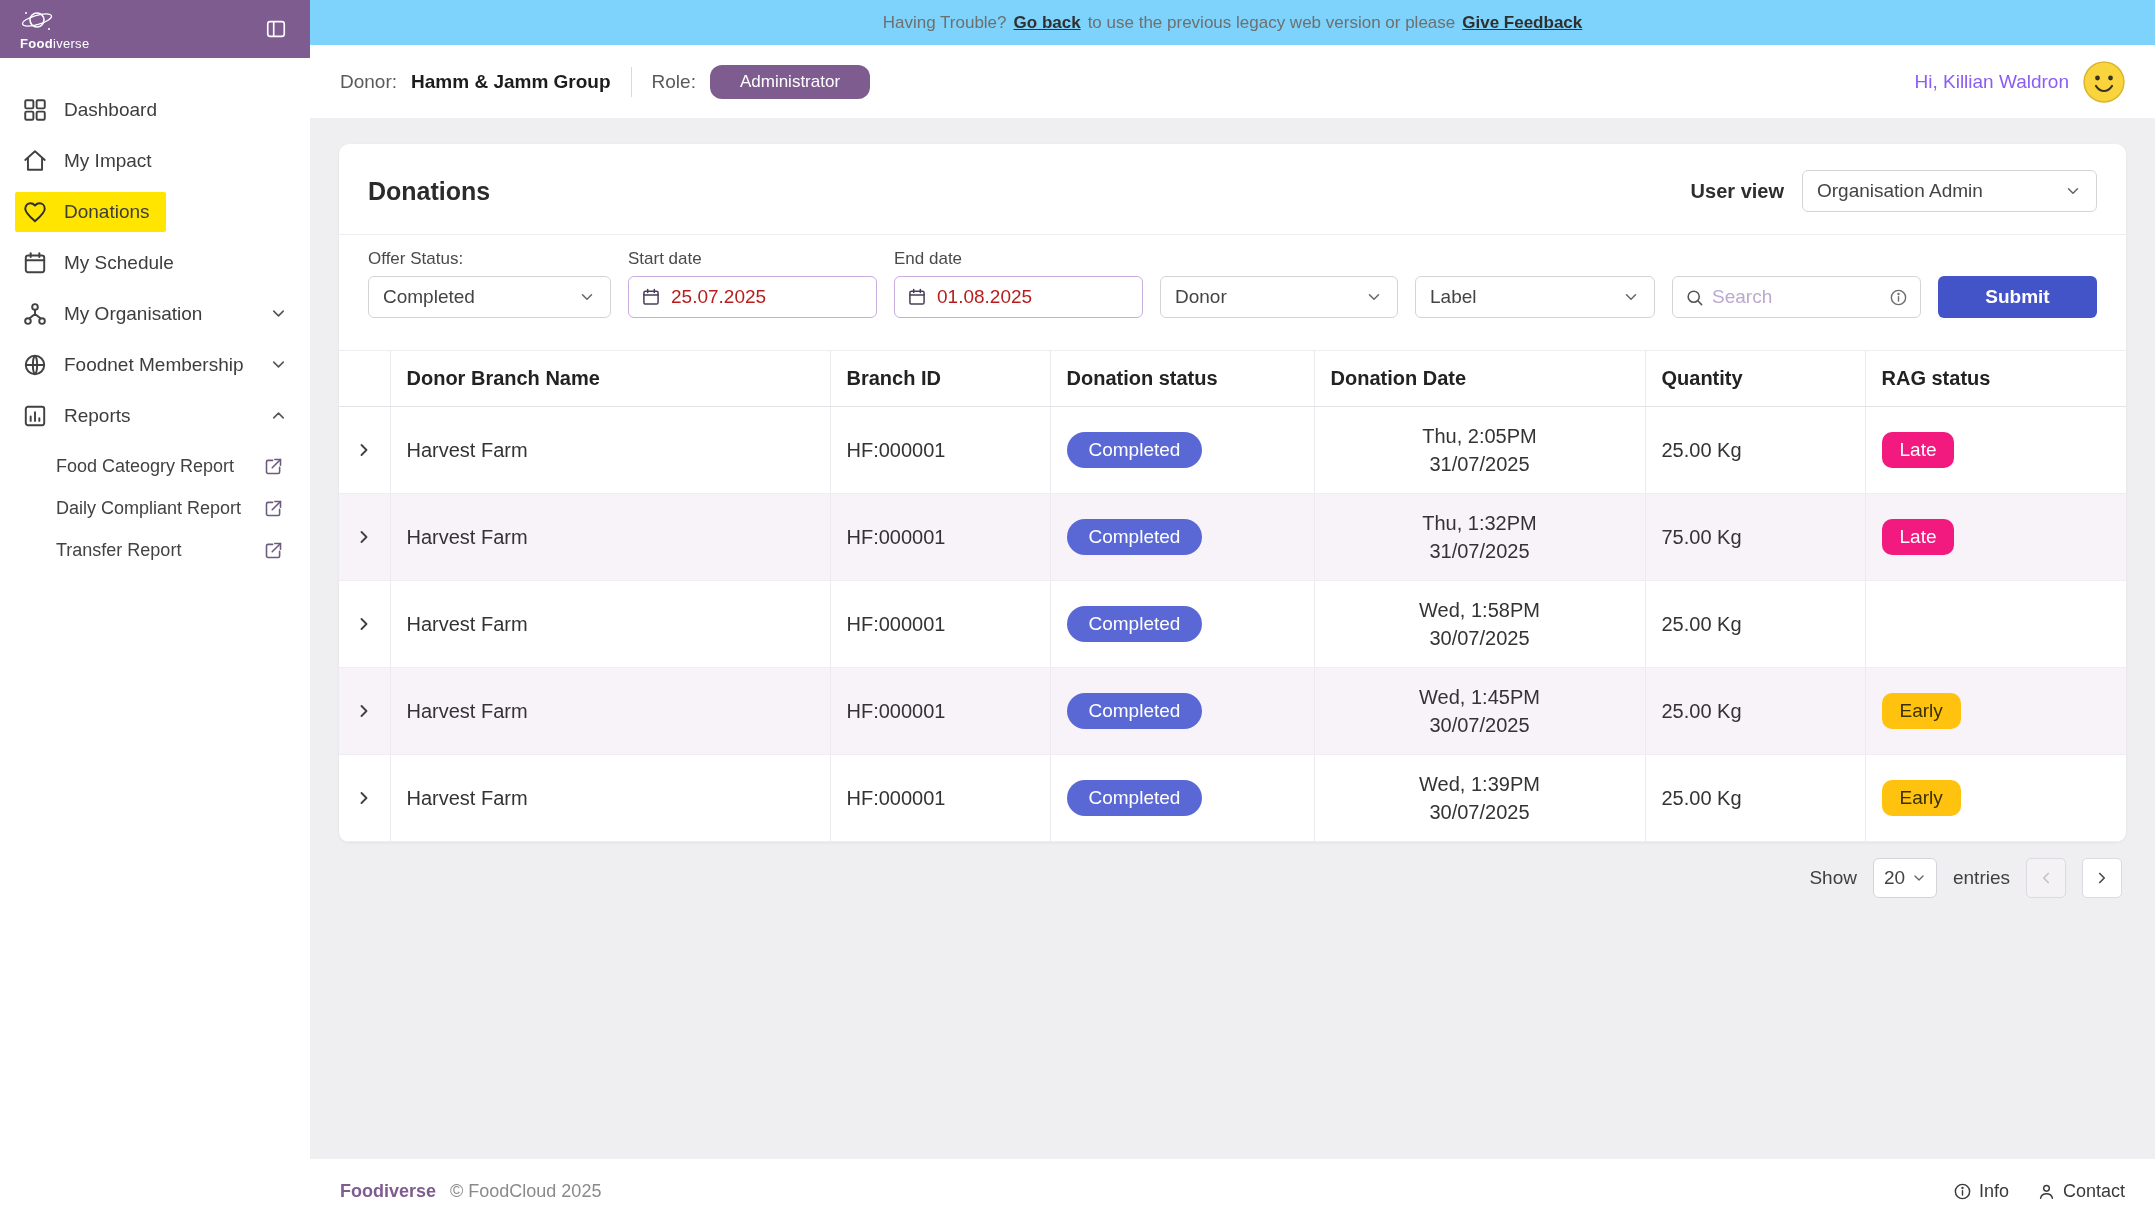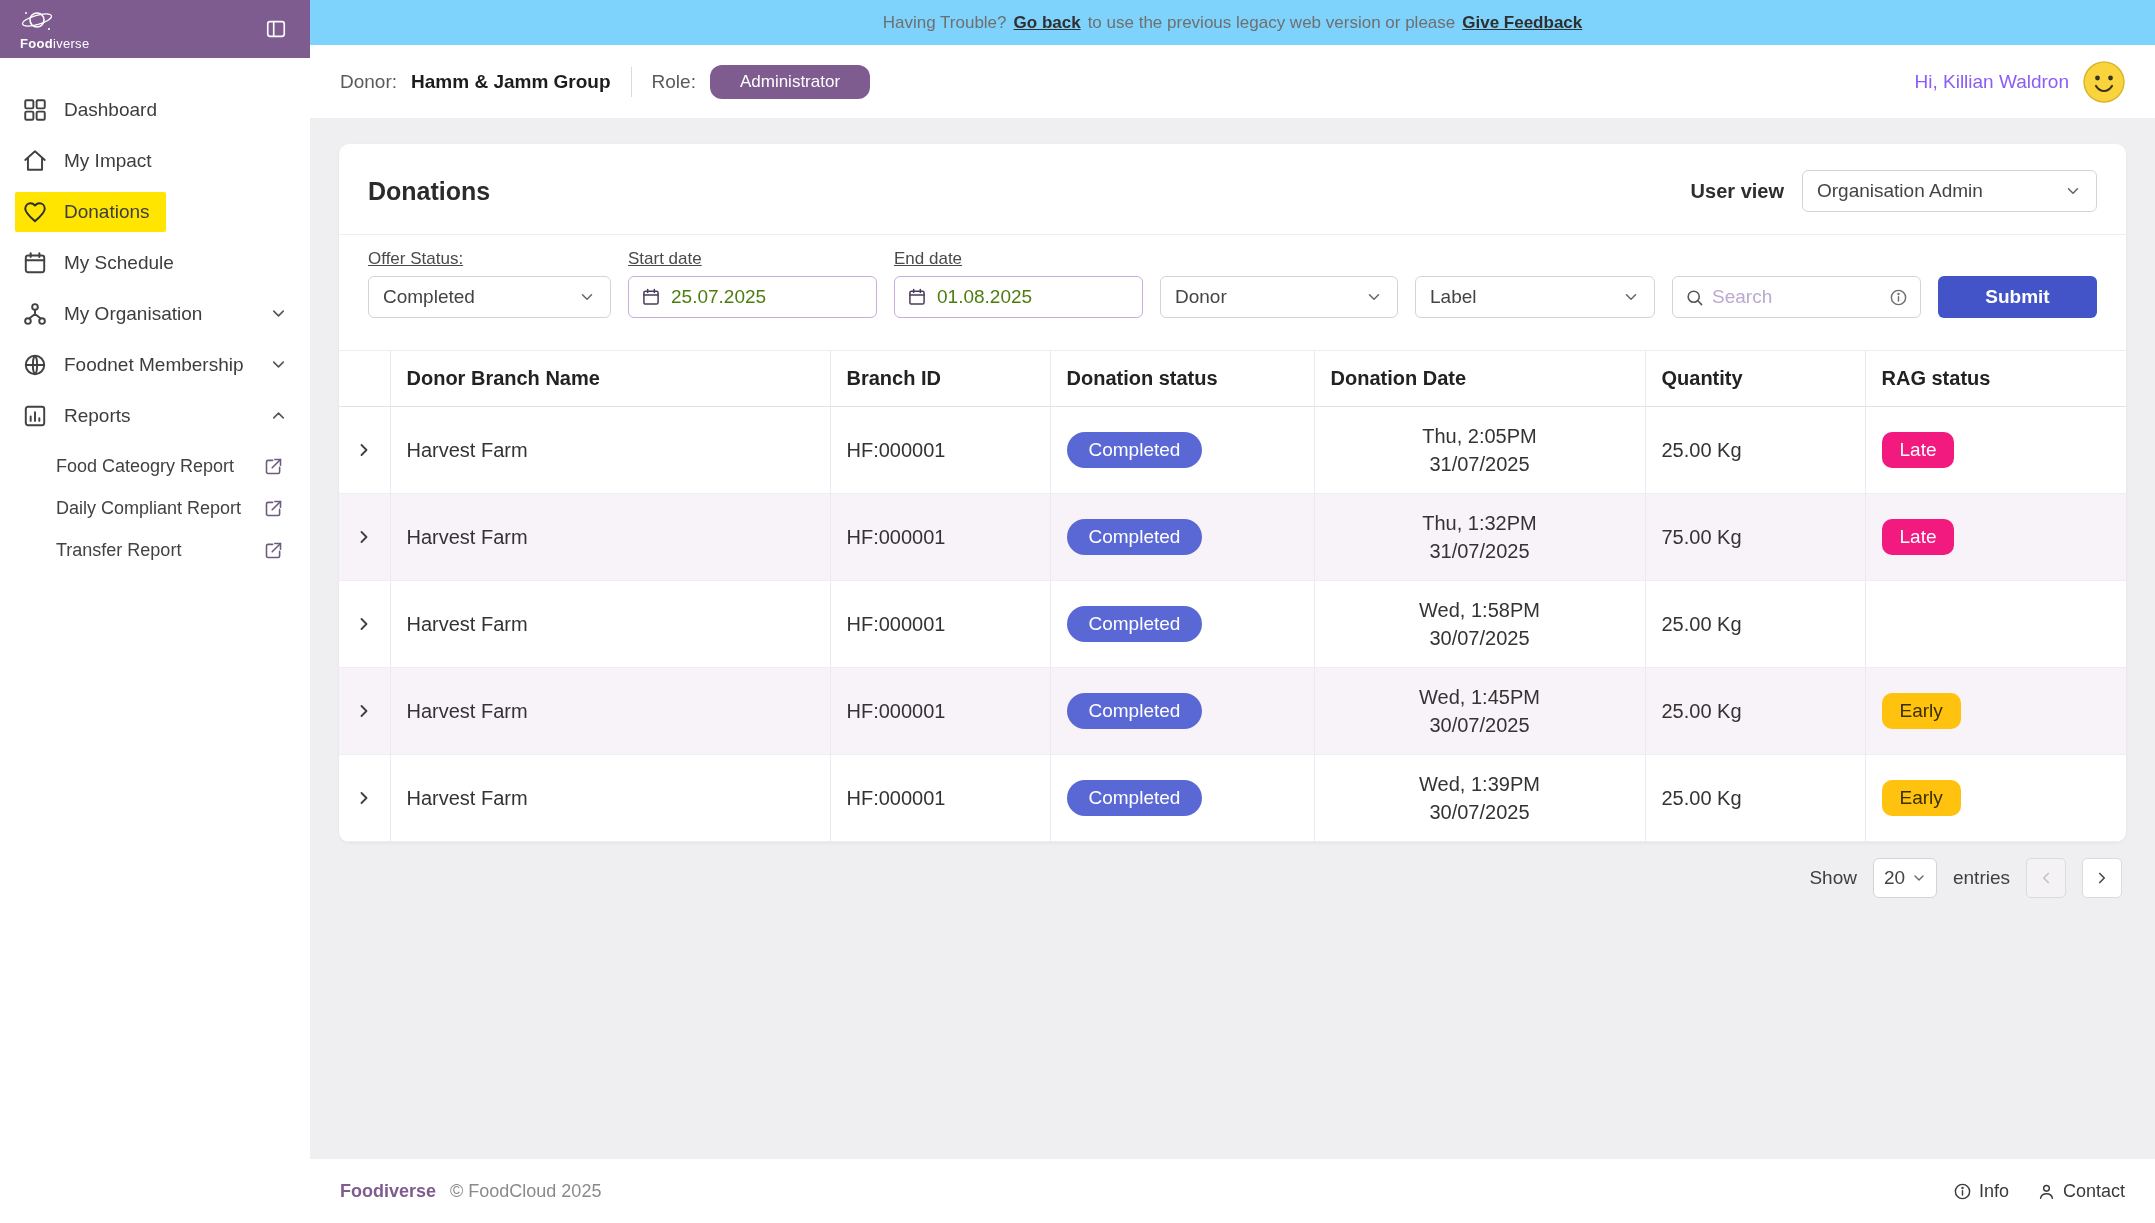--- a/index.html
+++ b/index.html
@@ -95,25 +95,25 @@
     font-size:19px;font-family:"Liberation Sans",sans-serif;display:flex;align-items:center;
     justify-content:center;gap:12px;cursor:pointer;padding:0 22px;
   }
   .create-btn{width:296px;}
   .plus-box{width:26px;height:26px;border-radius:5px;background:rgba(255,255,255,.18);
     display:flex;align-items:center;justify-content:center;}
 
   
   .filters{display:flex;align-items:flex-end;gap:17px;padding:14px 29px 32px;}
   .field{display:flex;flex-direction:column;gap:7px;}
-  .field-label{font-size:17px;color:#4a4a4a;text-decoration:underline;}
+  .field-label{font-size:17px;color:#4a4a4a;}
   .offer-select{width:243px;}
   .date-input{
     width:249px;height:42px;border:1.5px solid #C9ADDF;border-radius:6px;
-    display:flex;align-items:center;gap:10px;padding:0 12px;font-size:19px;color:#4d7c0f;cursor:pointer;
+    display:flex;align-items:center;gap:10px;padding:0 12px;font-size:19px;color:#b91c1c;cursor:pointer;
   }
   .date-input .cal{color:#4a3c58;}
   .donor-select{width:238px;}
   .label-select{width:240px;}
   .search-box{
     width:249px;height:42px;border:1px solid #D6D3D8;border-radius:6px;
     display:flex;align-items:center;gap:8px;padding:0 12px;background:#fff;
   }
   .search-box input{
     border:none;outline:none;flex:1;min-width:0;font-size:19px;color:#333;

